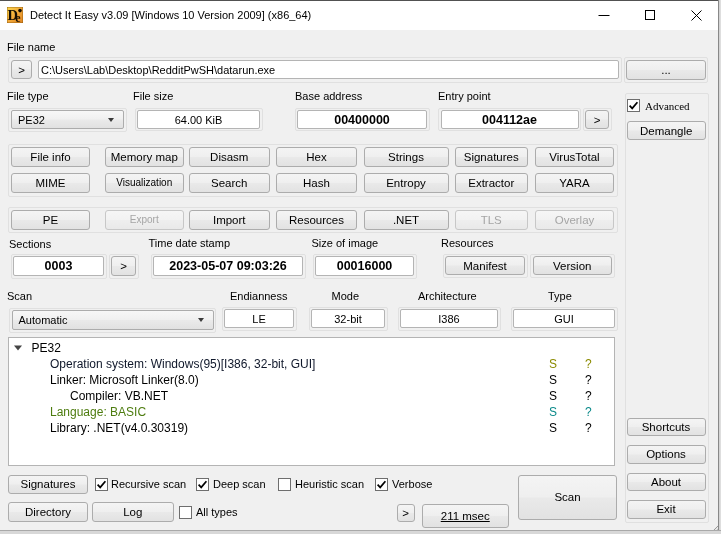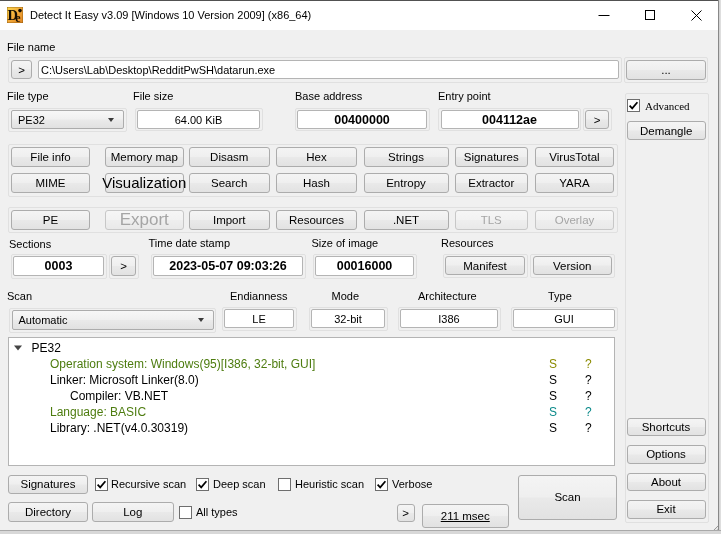--- a/index.html
+++ b/index.html
@@ -85,29 +85,29 @@
 <div class="btn" style="left:626.5px;top:500px;width:79px;height:18.5px;font-size:11.5px;">Exit</div>
 <div class="frm" style="left:8px;top:144px;width:610px;height:53px;"></div>
 <div class="btn" style="left:11px;top:146.5px;width:79px;height:20px;font-size:11.5px;">File info</div>
 <div class="btn" style="left:104.5px;top:146.5px;width:79.5px;height:20px;font-size:11.5px;">Memory map</div>
 <div class="btn" style="left:189px;top:146.5px;width:80.5px;height:20px;font-size:11.5px;">Disasm</div>
 <div class="btn" style="left:276px;top:146.5px;width:81px;height:20px;font-size:11.5px;">Hex</div>
 <div class="btn" style="left:363.5px;top:146.5px;width:85px;height:20px;font-size:11.5px;">Strings</div>
 <div class="btn" style="left:454.5px;top:146.5px;width:73.5px;height:20px;font-size:11.5px;">Signatures</div>
 <div class="btn" style="left:535px;top:146.5px;width:79px;height:20px;font-size:11.5px;">VirusTotal</div>
 <div class="btn" style="left:11px;top:172.5px;width:79px;height:20px;font-size:11.5px;">MIME</div>
-<div class="btn" style="left:104.5px;top:172.5px;width:79.5px;height:20px;font-size:15px;">Visualization</div>
+<div class="btn" style="left:104.5px;top:172.5px;width:79.5px;height:20px;font-size:10px;">Visualization</div>
 <div class="btn" style="left:189px;top:172.5px;width:80.5px;height:20px;font-size:11.5px;">Search</div>
 <div class="btn" style="left:276px;top:172.5px;width:81px;height:20px;font-size:11.5px;">Hash</div>
 <div class="btn" style="left:363.5px;top:172.5px;width:85px;height:20px;font-size:11.5px;">Entropy</div>
 <div class="btn" style="left:454.5px;top:172.5px;width:73.5px;height:20px;font-size:11.5px;">Extractor</div>
 <div class="btn" style="left:535px;top:172.5px;width:79px;height:20px;font-size:11.5px;">YARA</div>
 <div class="frm" style="left:8px;top:206.5px;width:610px;height:26px;"></div>
 <div class="btn" style="left:11px;top:209.5px;width:79px;height:20px;font-size:11.5px;">PE</div>
-<div class="btn dis" style="left:104.5px;top:209.5px;width:79.5px;height:20px;font-size:17px;">Export</div>
+<div class="btn dis" style="left:104.5px;top:209.5px;width:79.5px;height:20px;font-size:10px;">Export</div>
 <div class="btn" style="left:189px;top:209.5px;width:80.5px;height:20px;font-size:11.5px;">Import</div>
 <div class="btn" style="left:276px;top:209.5px;width:81px;height:20px;font-size:11.5px;">Resources</div>
 <div class="btn" style="left:363.5px;top:209.5px;width:85px;height:20px;font-size:11.5px;">.NET</div>
 <div class="btn dis" style="left:454.5px;top:209.5px;width:73.5px;height:20px;font-size:11.5px;">TLS</div>
 <div class="btn dis" style="left:535px;top:209.5px;width:79px;height:20px;font-size:11.5px;">Overlay</div>
 <div class="lbl" style="left:9px;top:237.5px;">Sections</div>
 <div class="lbl" style="left:148.5px;top:237px;">Time date stamp</div>
 <div class="lbl" style="left:311.5px;top:237px;">Size of image</div>
 <div class="lbl" style="left:441px;top:237px;">Resources</div>
 <div class="frm" style="left:10.5px;top:253.5px;width:96px;height:25px;"></div>
@@ -138,21 +138,21 @@
 <div class="inp" style="left:311px;top:309px;width:74px;height:19px;justify-content:center;">32-bit</div>
 <div class="frm" style="left:397.5px;top:306.5px;width:103px;height:24px;"></div>
 <div class="inp" style="left:400px;top:309px;width:98px;height:19px;justify-content:center;">I386</div>
 <div class="frm" style="left:510.5px;top:306.5px;width:107px;height:24px;"></div>
 <div class="inp" style="left:513px;top:309px;width:102px;height:19px;justify-content:center;">GUI</div>
 <div class="tree"></div>
 <svg class="abs" style="left:13px;top:344px;" width="10" height="7" viewBox="0 0 10 7">
     <path d="M1 1.5 L9 1.5 L5 6.5 Z" fill="#444"></path>
   </svg>
 <div class="lbl t12" style="left:31.5px;top:341px;">PE32</div>
-<div class="lbl t12" style="left:50px;top:356.5px;color:#4d7c0f;">Operation system: Windows(95)[I386, 32-bit, GUI]</div>
+<div class="lbl t12" style="left:50px;top:356.5px;color:#0f172a;">Operation system: Windows(95)[I386, 32-bit, GUI]</div>
 <div class="lbl t12" style="left:549px;top:356.5px;color:#8b8b00;">S</div>
 <div class="lbl t12" style="left:585px;top:356.5px;color:#8b8b00;">?</div>
 <div class="lbl t12" style="left:50px;top:372.5px;">Linker: Microsoft Linker(8.0)</div>
 <div class="lbl t12" style="left:549px;top:372.5px;">S</div>
 <div class="lbl t12" style="left:585px;top:372.5px;">?</div>
 <div class="lbl t12" style="left:50px;top:388.5px;margin-left:20px;">Compiler: VB.NET</div>
 <div class="lbl t12" style="left:549px;top:388.5px;">S</div>
 <div class="lbl t12" style="left:585px;top:388.5px;">?</div>
 <div class="lbl t12" style="left:50px;top:404.5px;color:#4d7c0f;">Language: BASIC</div>
 <div class="lbl t12" style="left:549px;top:404.5px;color:#0b8a8a;">S</div>

